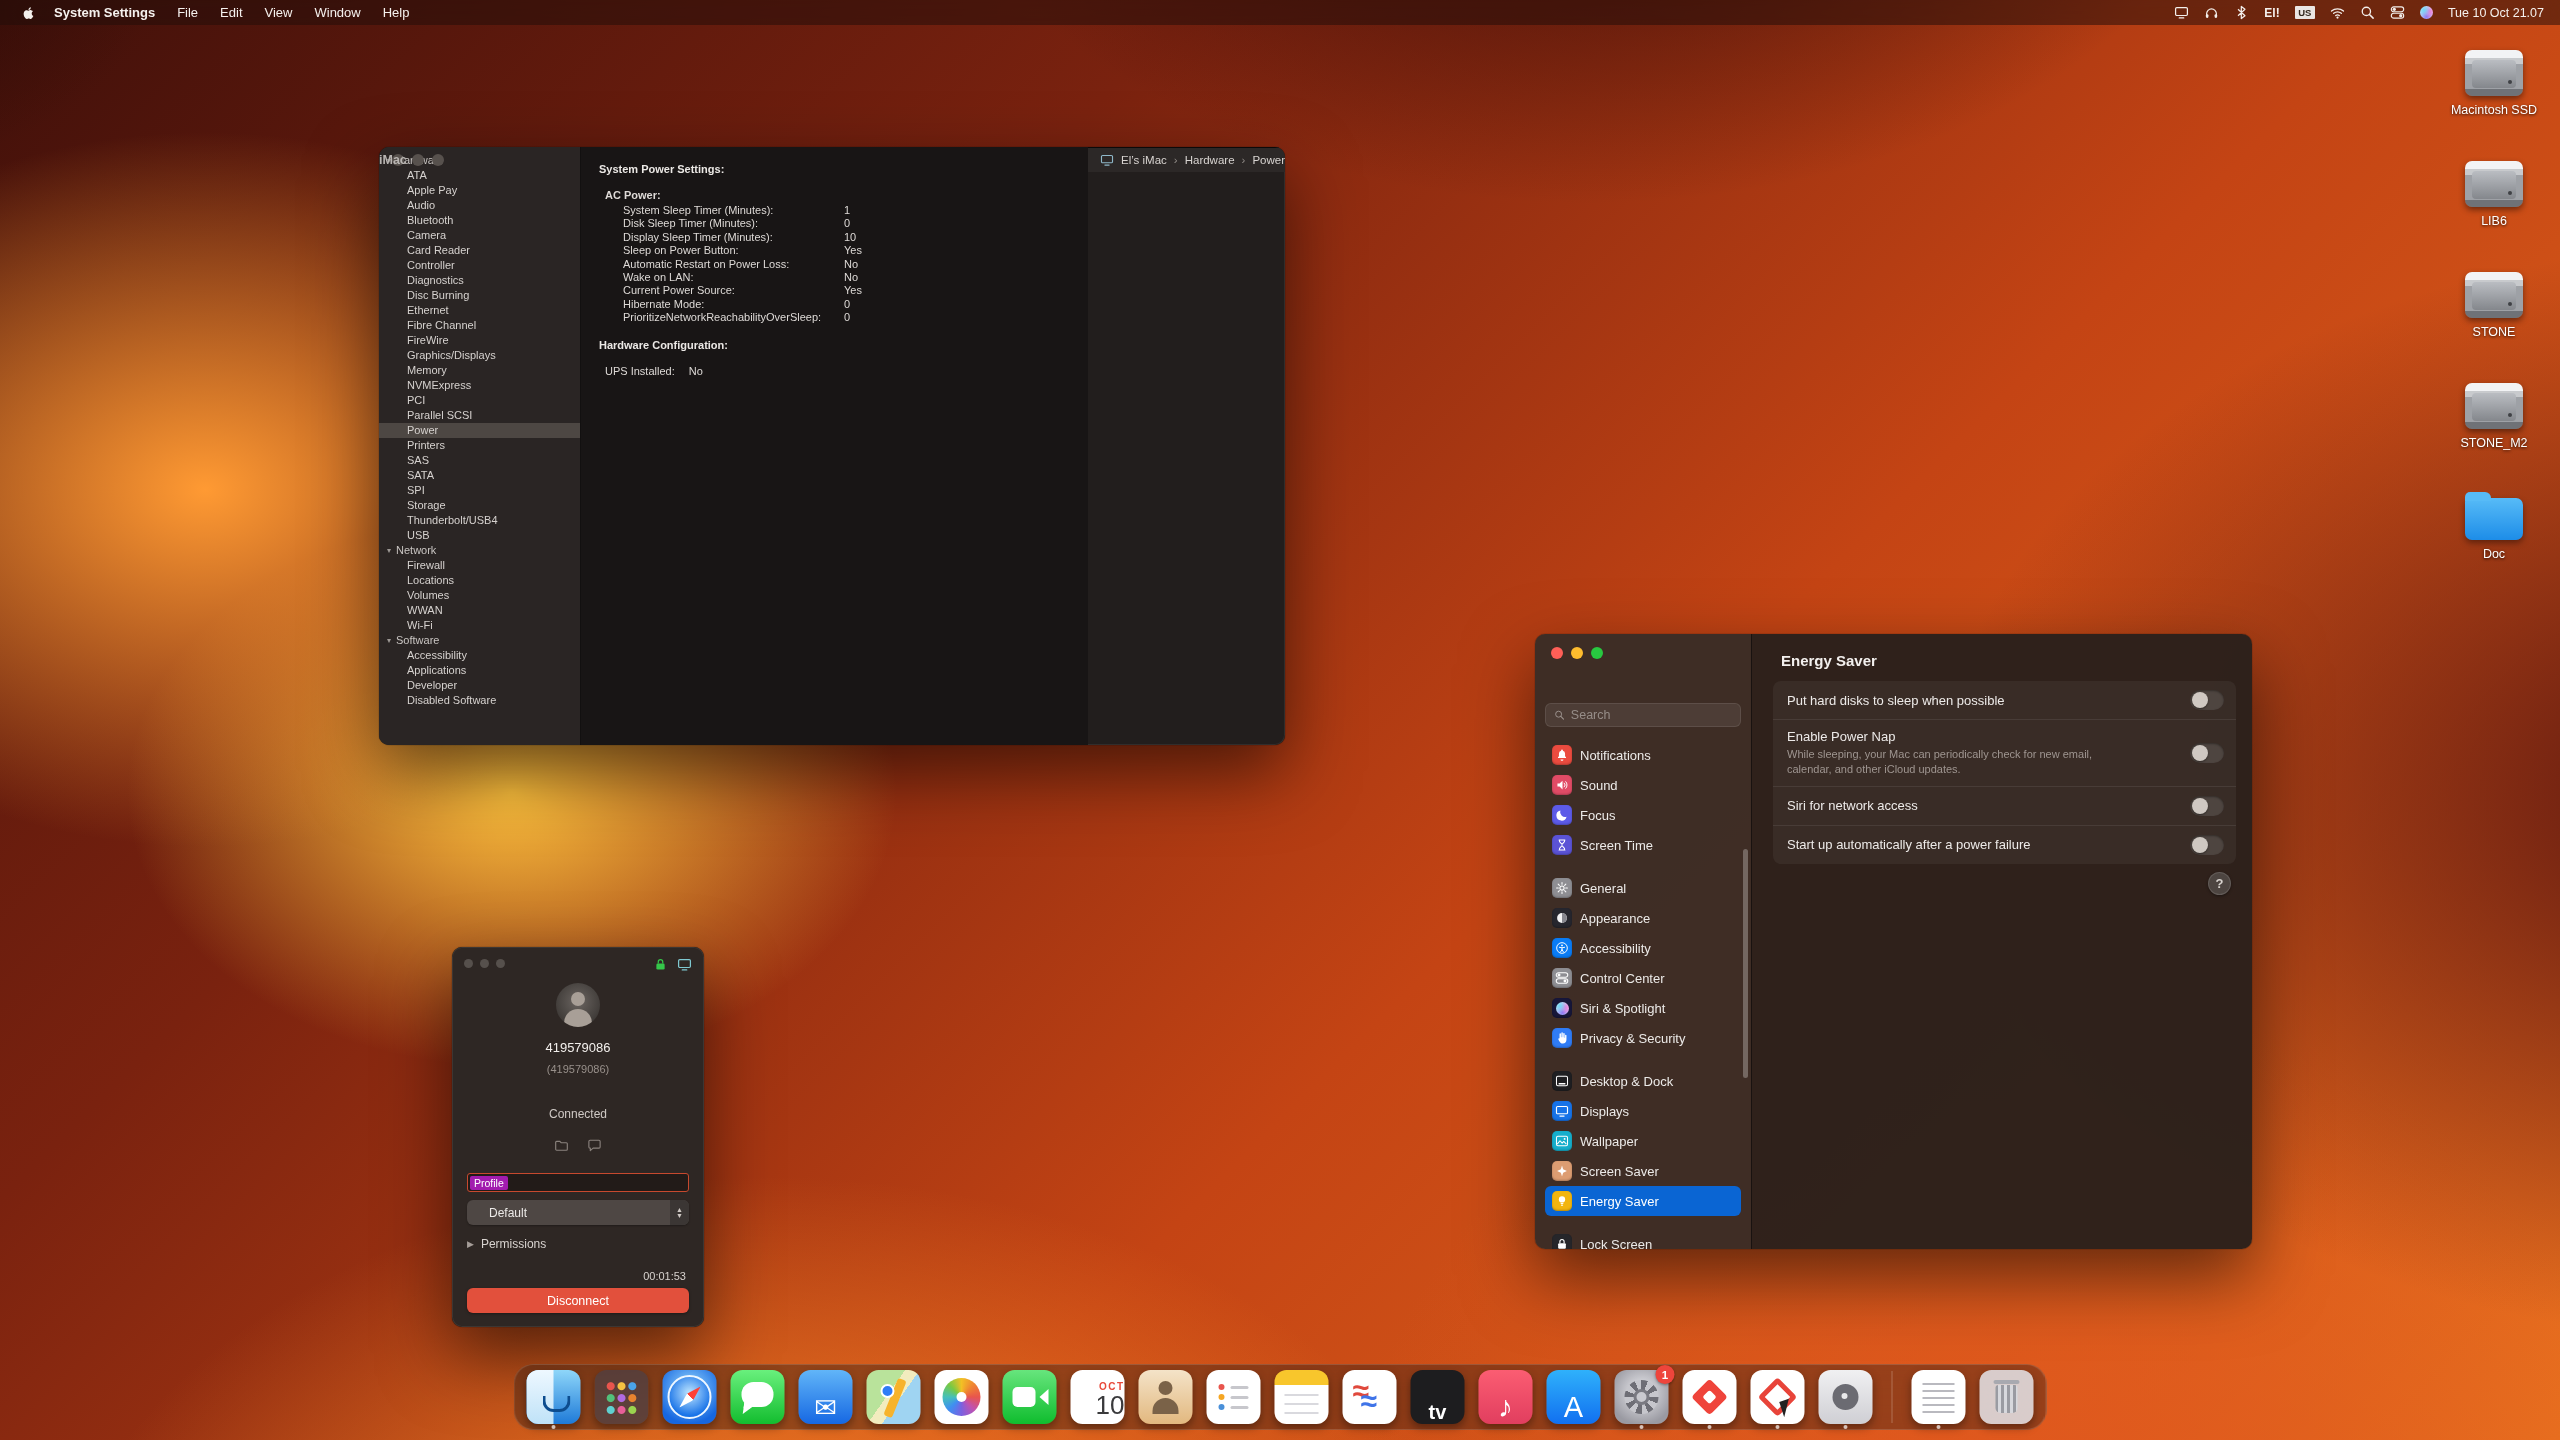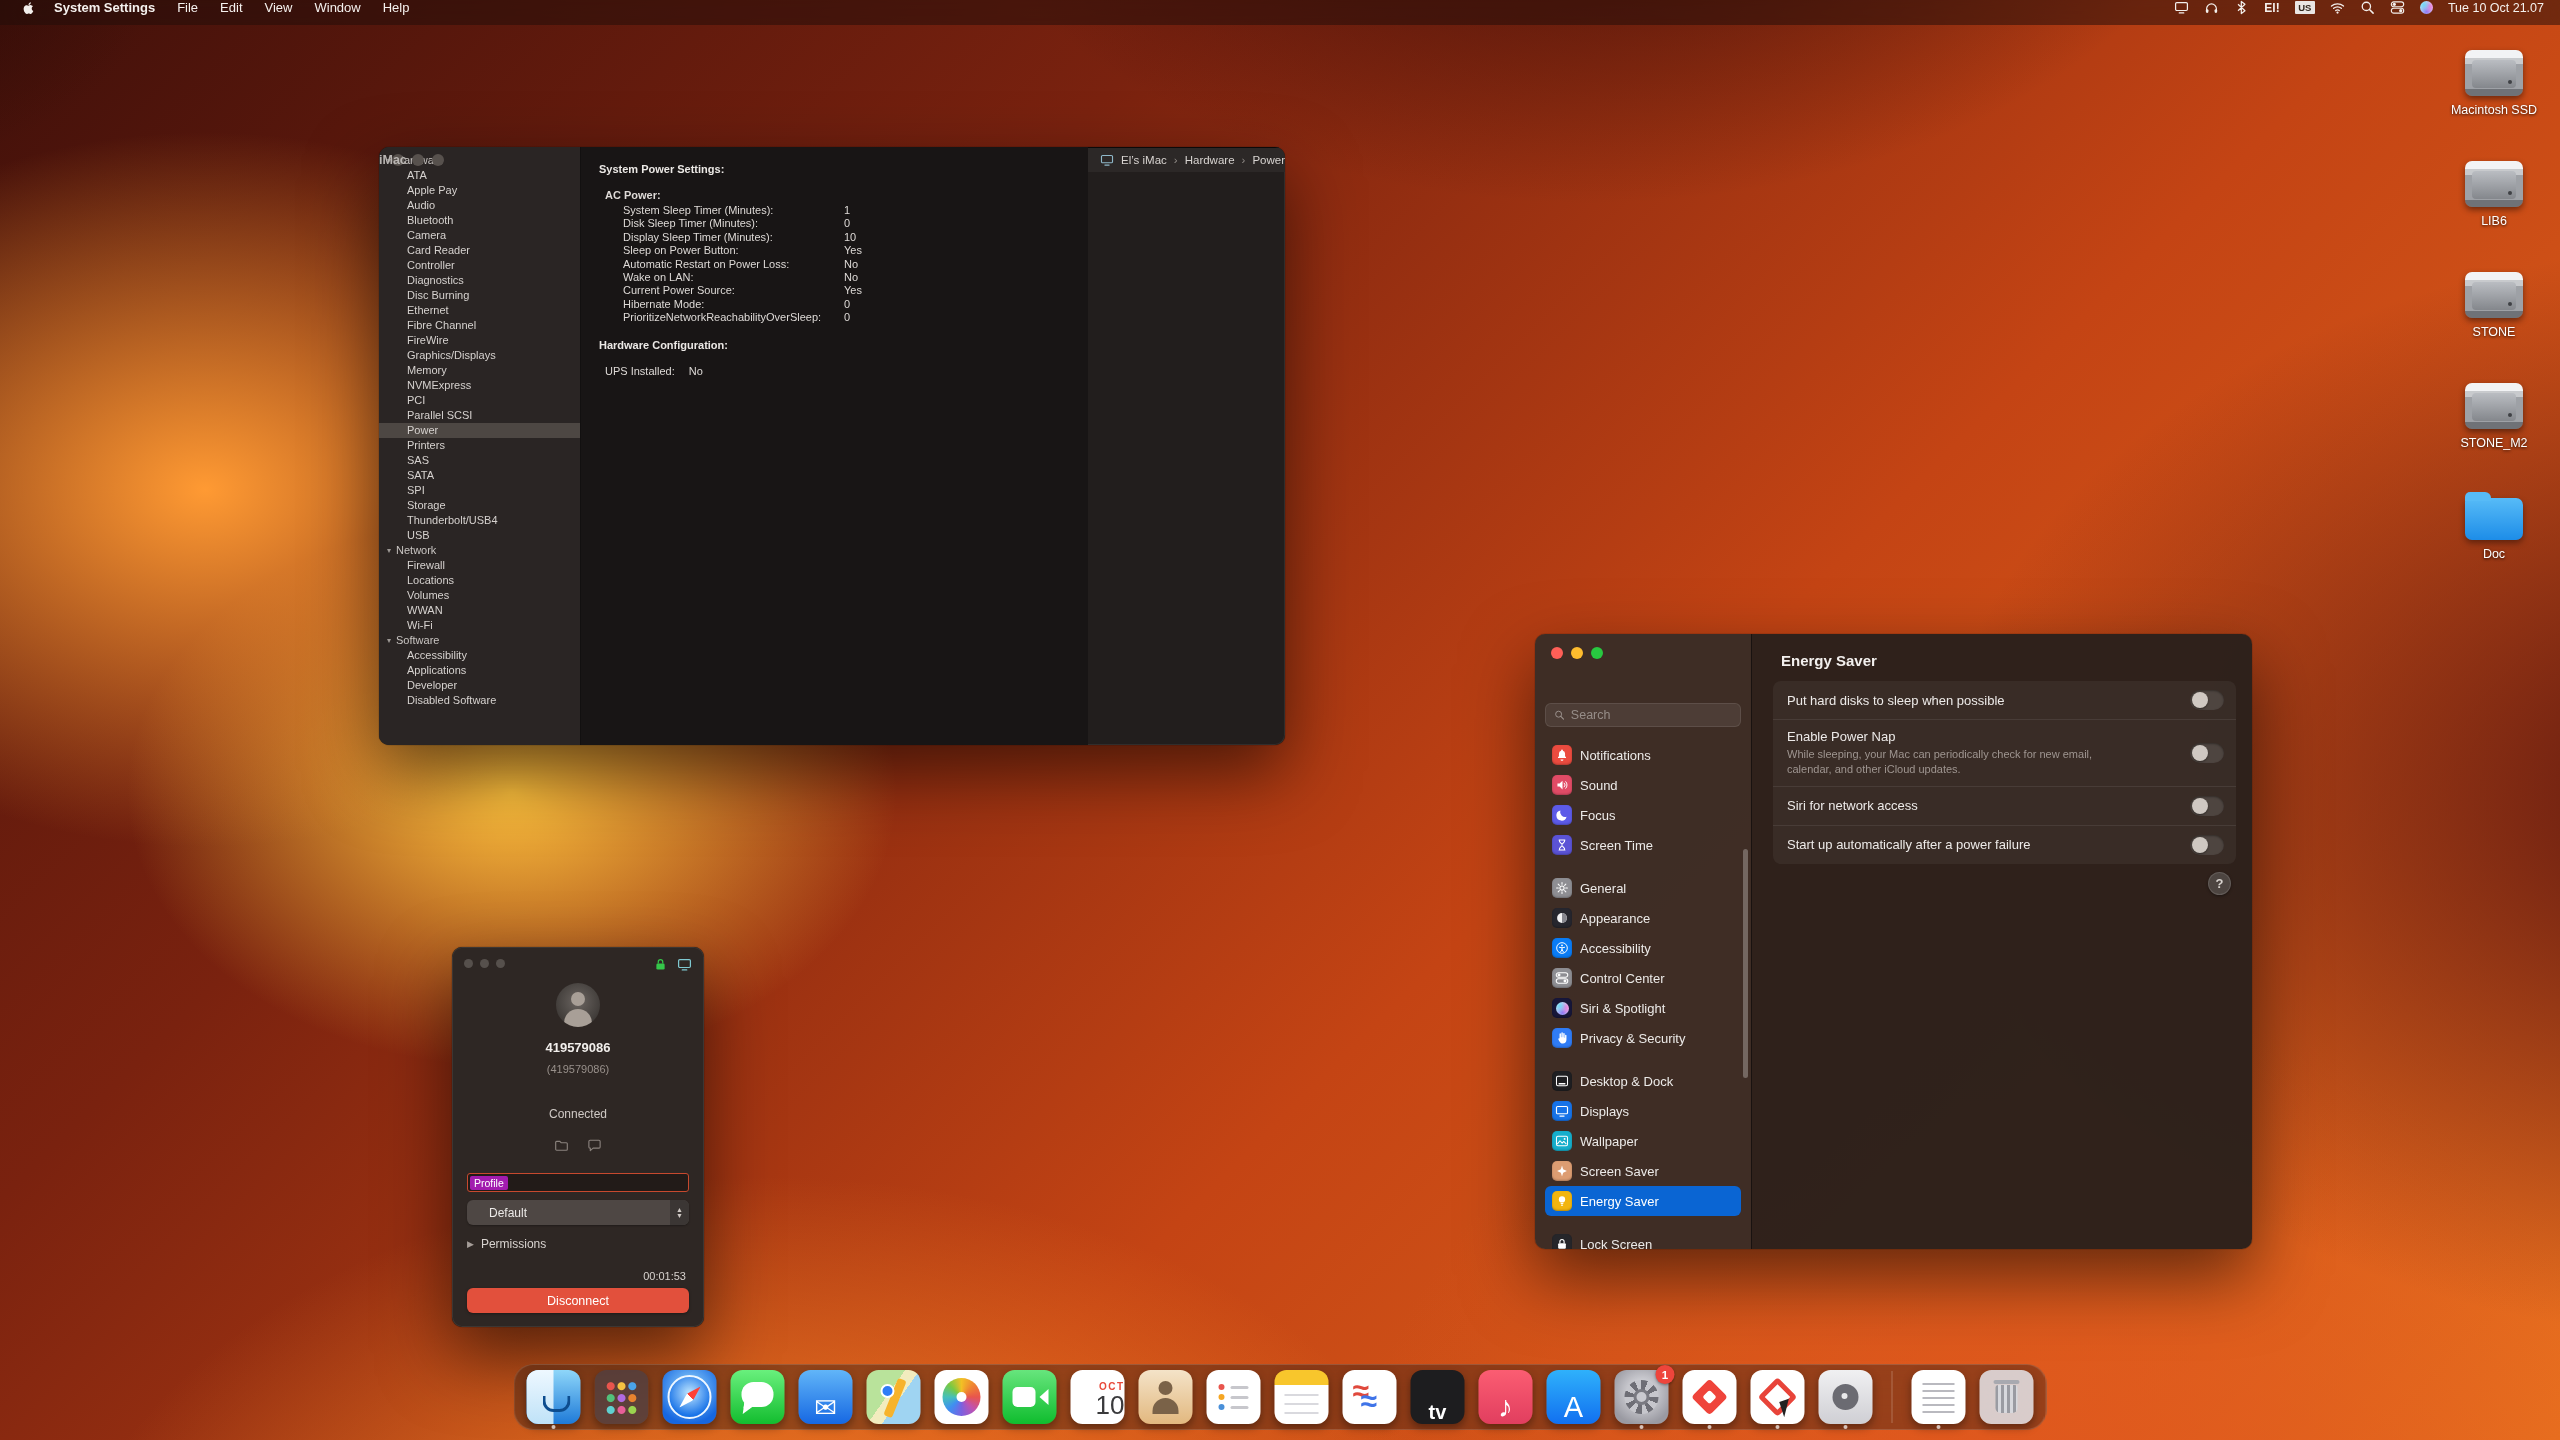--- a/index.html
+++ b/index.html
@@ -10,21 +10,21 @@
  radial-gradient(500px 400px at -5% -5%, #2e0c06 0%, rgba(46,12,6,0) 60%),
  radial-gradient(900px 650px at 8% 34%, #ff9a33 0%, rgba(255,154,51,0) 55%),
  radial-gradient(700px 500px at 20% 55%, #ffc13d 0%, rgba(255,193,61,0) 55%),
  radial-gradient(1200px 800px at 30% 115%, #ff8c28 0%, rgba(255,140,40,0) 60%),
  radial-gradient(1000px 900px at 78% 108%, #e0561e 0%, rgba(224,86,30,0) 65%),
  linear-gradient(135deg, #41100a 0%, #7a220f 30%, #c44414 60%, #e8701f 100%);}
 .icon{display:inline-flex;width:15px;height:15px;color:#f3efec}
 .icon svg{width:100%;height:100%;display:block}
 
 
-.menubar{position:absolute;top:0;left:0;right:0;height:25px;display:flex;align-items:flex-start;
+.menubar{position:absolute;top:0;left:0;right:0;height:25px;display:flex;align-items:center;
  background:rgba(34,13,9,.52);backdrop-filter:blur(22px);color:#f5f1ee;font-size:13px;padding:0 16px 0 22px;z-index:50}
 .menubar .apple{width:14px;height:16px;margin-right:4px}
 .app-name{font-weight:700;margin-left:14px}
 .menus{display:flex;gap:22px;margin-left:22px}
 .menu-item{cursor:default}
 .status{margin-left:auto;display:flex;align-items:center;gap:15px}
 .mb-text{font-weight:700;font-size:12px}
 .kbd{background:#eae6e3;color:#33291f;font-size:9.5px;font-weight:700;border-radius:1px;padding:1px 3.5px;line-height:11px}
 .siri-ball{width:13px;height:13px;border-radius:50%;display:inline-block;
  background:radial-gradient(circle at 30% 30%,#6fd7f7,rgba(111,215,247,0) 60%),radial-gradient(circle at 72% 40%,#f76fd7,rgba(247,111,215,0) 60%),radial-gradient(circle at 50% 78%,#7f6ff7,rgba(127,111,247,0) 65%),#dce9f5}
@@ -91,21 +91,21 @@
 .remote{left:452px;top:947px;width:252px;height:380px;background:#2e2724;display:flex;flex-direction:column;color:#d8d3cf}
 .remote .dots{position:absolute;top:12px;left:12px;display:flex;gap:7px}
 .remote .dots .tdot{width:9px;height:9px;background:#56504c}
 .remote .top-ics{position:absolute;top:10px;right:12px;display:flex;gap:9px}
 .remote .top-ics .icon{width:15px;height:15px}
 .ic-green{color:#35c74a}
 .ic-teal{color:#7fc9d1}
 .avatar{width:44px;height:44px;border-radius:50%;background:radial-gradient(circle at 50% 42%,#6b6561,#3b3734 78%);margin:36px auto 0;position:relative;overflow:hidden;flex:0 0 auto}
 .avatar::before{content:"";position:absolute;left:15px;top:9px;width:14px;height:14px;border-radius:50%;background:#a89f97}
 .avatar::after{content:"";position:absolute;left:8px;top:26px;width:28px;height:18px;border-radius:14px 14px 0 0;background:#a89f97}
-.r-name{margin-top:13px;text-align:center;font-size:13px;font-weight:700;color:#f2efec}
+.r-name{margin-top:13px;text-align:center;font-size:13px;font-weight:400;color:#f2efec}
 .r-alias{margin-top:8px;text-align:center;font-size:11px;color:#98908b}
 .r-status{margin-top:32px;text-align:center;font-size:12px;color:#cfc9c5}
 .r-icons{margin-top:17px;display:flex;justify-content:center;gap:18px}
 .r-icons .icon{width:15px;height:15px;color:#8a827d}
 .profile-field{margin:20px 15px 0;height:19px;border:1.5px solid #c7492e;border-radius:3px;background:#221b18;display:flex;align-items:center;padding:0 2px}
 .profile-chip{background:#a21caf;color:#fff;font-size:10.5px;padding:1px 4px;border-radius:2px;line-height:12px}
 .dd{margin:8px 15px 0;height:25px;background:#4e4744;border-radius:6px;display:flex;align-items:center;position:relative;color:#eceae8;font-size:12px;padding-left:22px;box-shadow:0 1px 2px rgba(0,0,0,.3)}
 .dd .stepper{position:absolute;right:0;top:0;bottom:0;width:19px;background:#3b3634;border-radius:0 6px 6px 0;display:flex;flex-direction:column;align-items:center;justify-content:center;color:#cfc9c5;font-size:7px;line-height:6px}
 .perm{margin:12px 15px 0;display:flex;align-items:center;gap:7px;font-size:12px;color:#d8d3cf}
 .perm .tri{color:#a59d98;font-size:9px}

